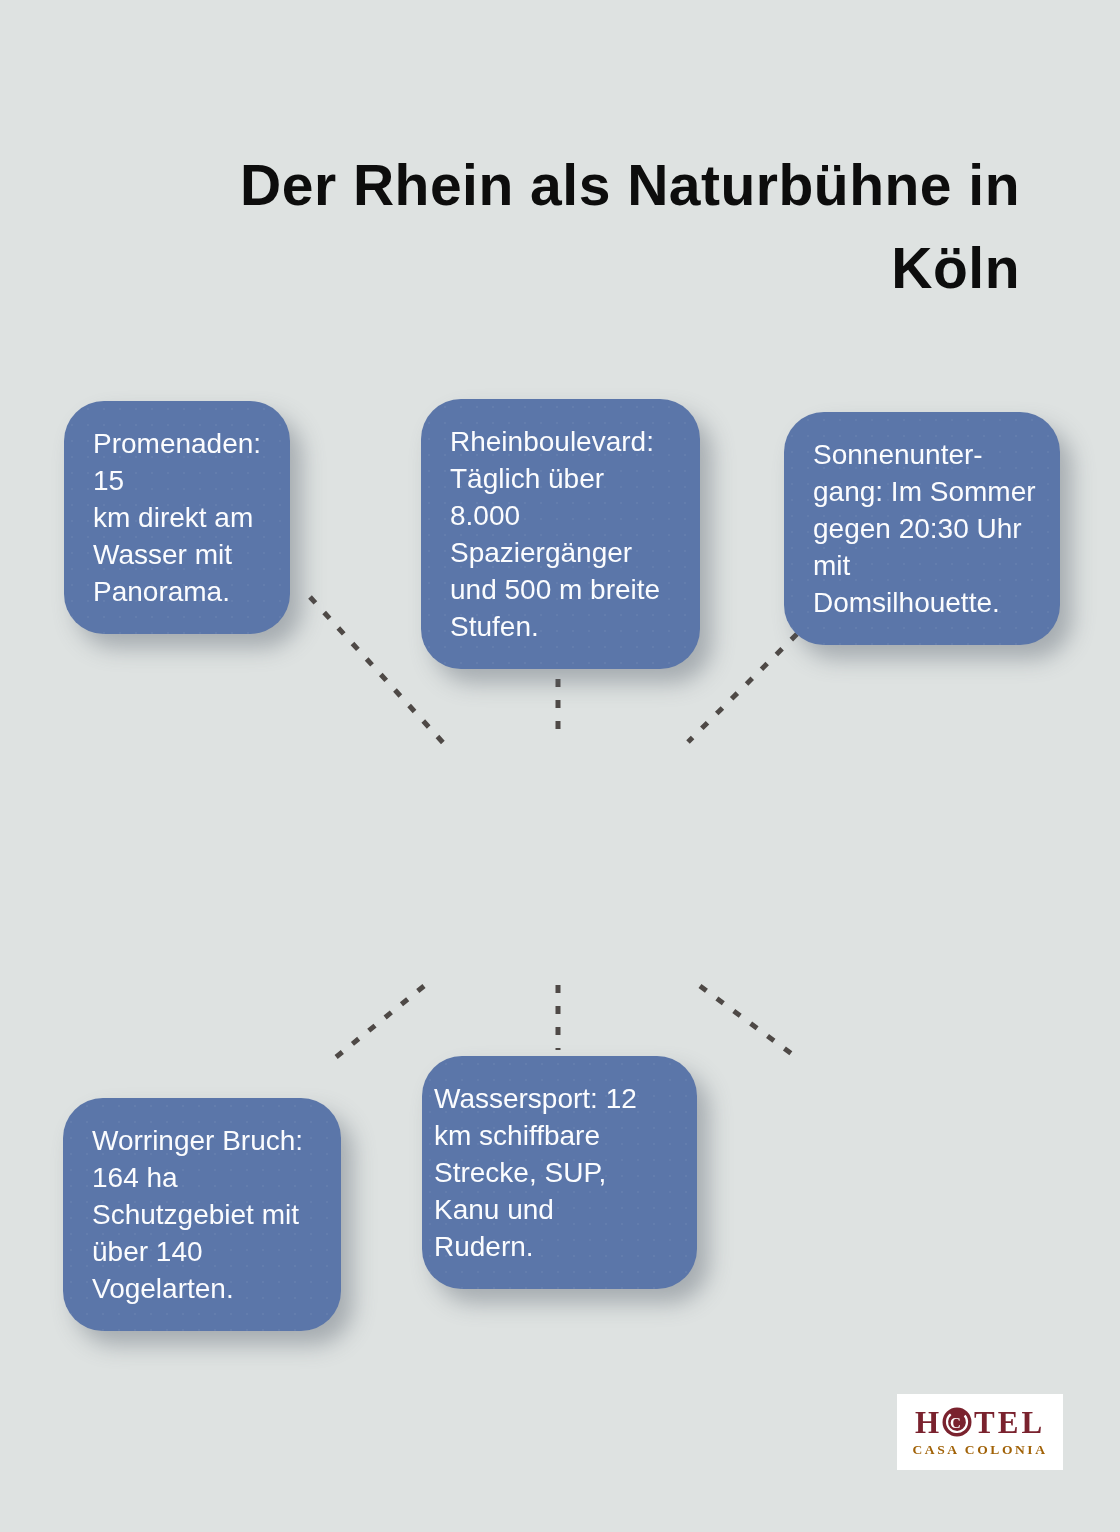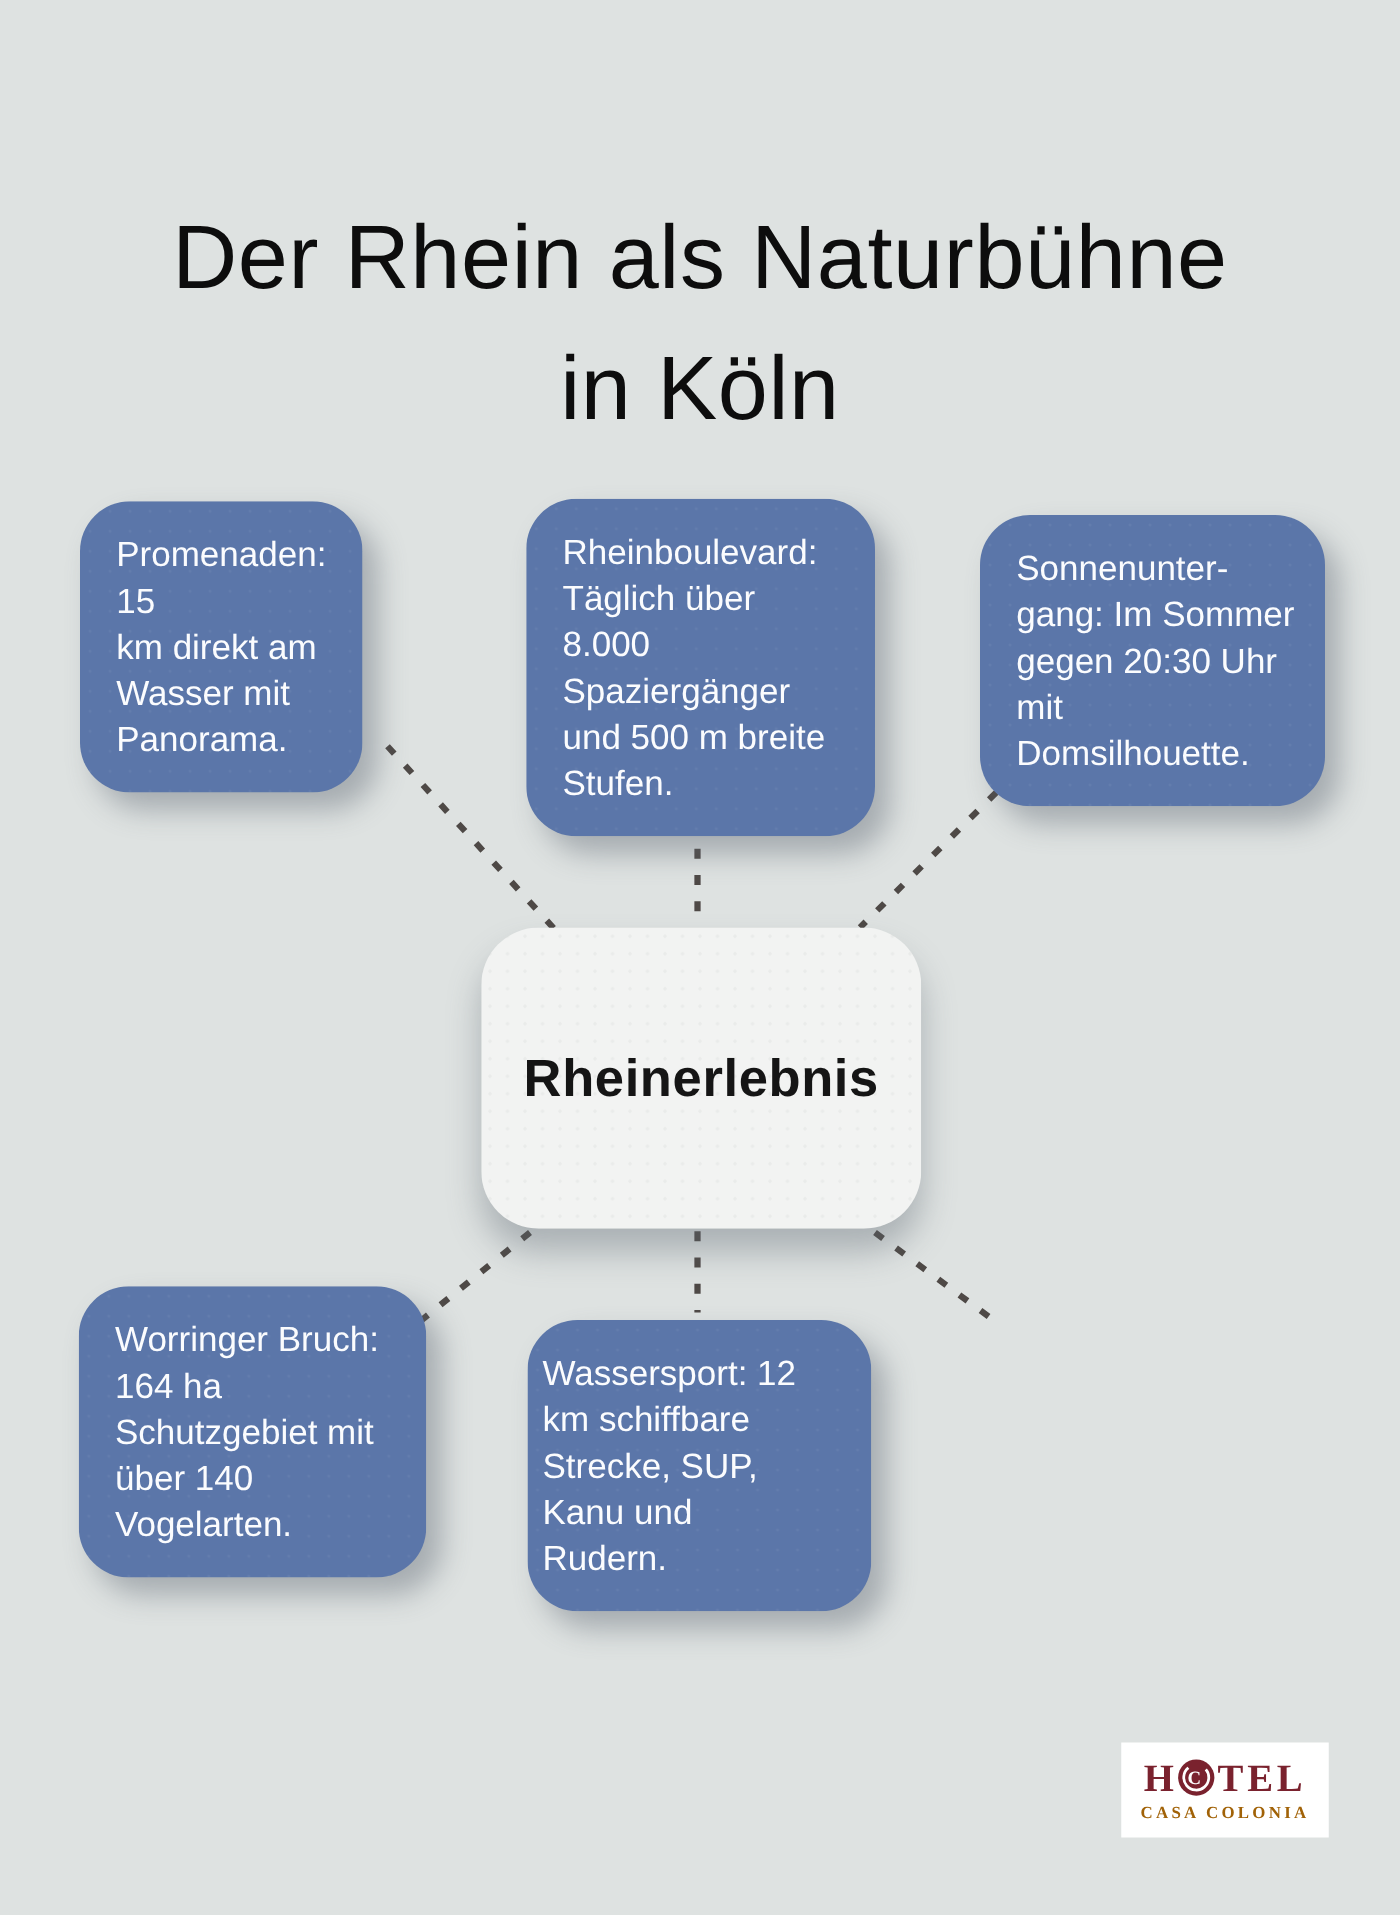--- a/index.html
+++ b/index.html
@@ -11,23 +11,23 @@
     font-family: "Liberation Sans", sans-serif;
     overflow: hidden;
   }
 
   .title {
     position: absolute;
     top: 106px;
     left: 50%;
     transform: translateX(-50%);
     width: 920px;
-    text-align: center;
-    font-size: 72px;
-    font-weight: 400;
+    text-align: right;
+    font-size: 57px;
+    font-weight: 700;
     line-height: 1.45;
     letter-spacing: 0.5px;
     color: #0d0d0d;
   }
 
   .connectors {
     position: absolute;
     left: 0; top: 0;
     width: 1120px; height: 1532px;
     z-index: 0;
@@ -45,21 +45,21 @@
     line-height: 37px;
     padding: 24px 20px 24px 29px;
     box-shadow: 12px 14px 22px rgba(98,106,118,0.45);
     box-sizing: border-box;
   }
   .node-text { white-space: pre-line; }
 
   .n-tl { left: 64px;  top: 401px;  width: 226px; }
   .n-tm { left: 421px; top: 399px;  width: 279px; }
   .n-tr { left: 784px; top: 400px;  width: 276px; margin-top: 12px; }
-  .n-bl { left: 63px;  top: 1029px; width: 278px; }
+  .n-bl { left: 63px;  top: 1098px; width: 278px; }
   .n-bm { left: 422px; top: 1056px; width: 275px; padding-left: 12px; }
   .n-br { left: 784px; top: 1054px; width: 275px; }
 
   .center-node {
     position: absolute;
     z-index: 1;
     left: 385px; top: 742px;
     width: 352px; height: 241px;
     background-color: #f2f3f2;
     background-image: radial-gradient(rgba(120,130,125,0.07) 1.2px, transparent 1.3px);
@@ -143,23 +143,20 @@
   </div>
 
   <div class="node n-tr">
     <span class="node-text">Sonnenunter-
 gang: Im Sommer
 gegen 20:30 Uhr
 mit
 Domsilhouette.</span>
   </div>
 
-  <div class="center-node">
-    <span class="center-label">Rheinerlebnis</span>
-  </div>
 
   <div class="node n-bl">
     <span class="node-text">Worringer Bruch:
 164 ha
 Schutzgebiet mit
 über 140
 Vogelarten.</span>
   </div>
 
   <div class="node n-bm">

